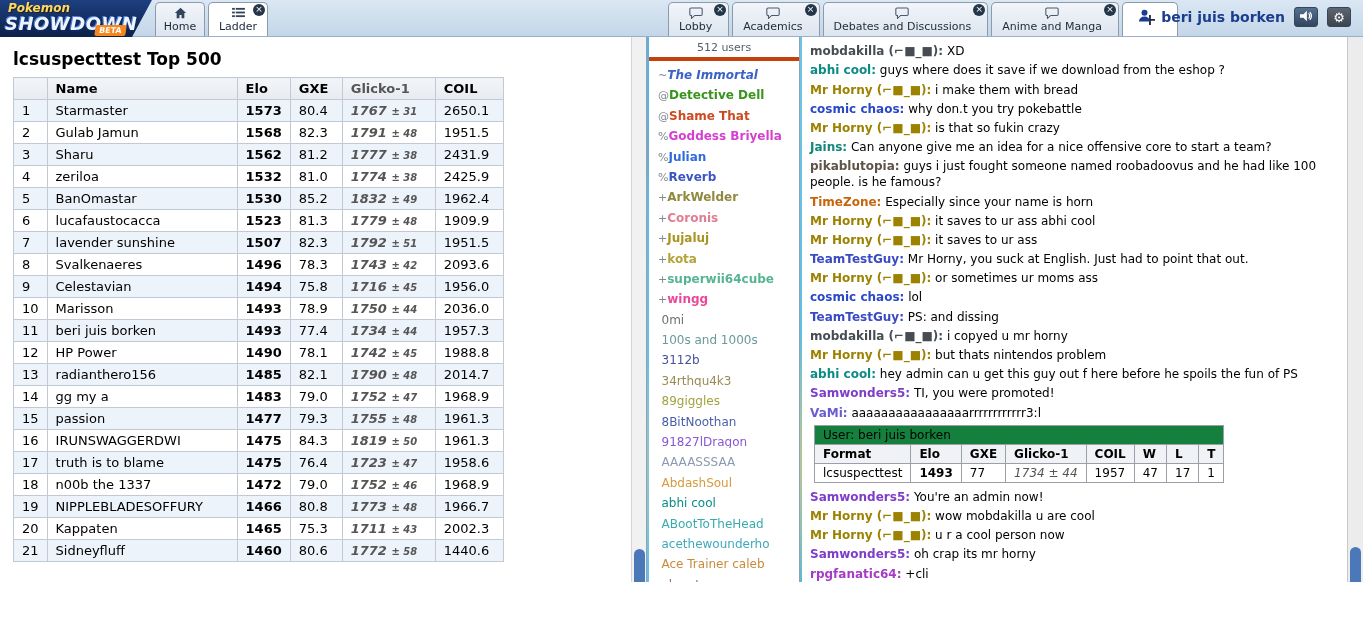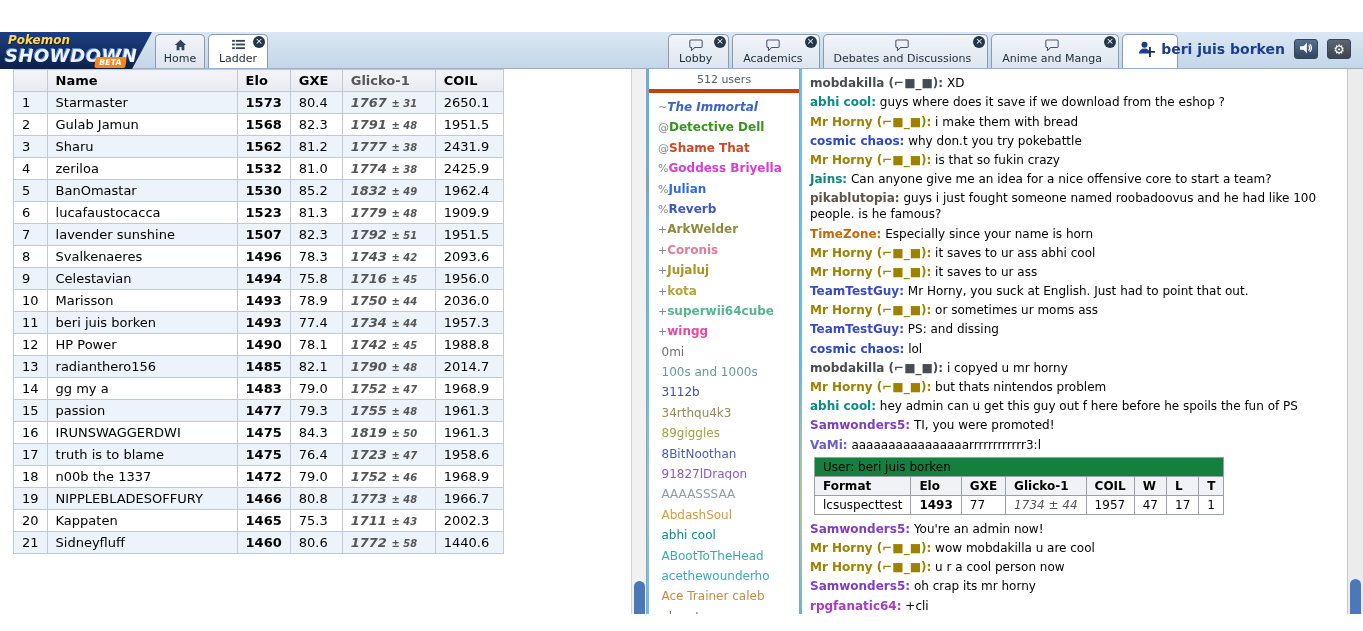--- a/index.html
+++ b/index.html
@@ -7,21 +7,21 @@
     font-family:"DejaVu Sans","Liberation Sans",sans-serif; font-size:12px; color:#000; }
   .screen { position:relative; width:1363px; height:582px; overflow:hidden;
     background:
       radial-gradient(circle at 39% 12%, rgba(246,150,40,.95), rgba(246,150,40,0) 9%),
       radial-gradient(circle at 43% 26%, rgba(226,70,40,.8), rgba(226,70,40,0) 8%),
       radial-gradient(circle at 55% 80%, rgba(250,205,100,.85), rgba(250,205,100,0) 16%),
       radial-gradient(circle at 93% 12%, rgba(25,60,145,.85), rgba(25,60,145,0) 22%),
       radial-gradient(circle at 99% 58%, rgba(125,225,205,.9), rgba(125,225,205,0) 26%),
       radial-gradient(circle at 8% 85%, rgba(255,255,255,.95), rgba(255,255,255,0) 22%),
       radial-gradient(circle at 25% 40%, rgba(255,255,255,.5), rgba(255,255,255,0) 18%),
-      linear-gradient(112deg,#8fc9ea,#4a9fd8 32%,#6cc4e8 52%,#3fb0d8 72%,#5bd0c6); margin-top: 32px; }
+      linear-gradient(112deg,#8fc9ea,#4a9fd8 32%,#6cc4e8 52%,#3fb0d8 72%,#5bd0c6); }
 
   
   .topbar { position:absolute; left:0; top:0; width:100%; height:37px;
     background:linear-gradient(#dbe7f3,#c3d6e8); border-bottom:1px solid #9ab0c8; }
   .logo { position:absolute; left:0; top:0; width:152px; height:37px;
     background:linear-gradient(#1d3f80,#0d2148);
     clip-path:polygon(0 0,100% 0,calc(100% - 20px) 100%,0 100%); z-index:3; }
   .logo-pokemon { position:absolute; left:8px; top:1px; color:#ffd95e; font-size:12px;
     font-weight:bold; font-style:italic; text-shadow:1px 1px 0 #222; }
   .logo-showdown { position:absolute; left:5px; top:13px; color:#eef4ff; font-size:18px;
@@ -206,20 +206,21 @@
             </svg>
         </span>
       </button>
       <button class="icon-btn gear">
         <span>⚙</span>
       </button>
     </div>
   </header>
 
   <section class="ladder-panel">
+    <h1 class="ladder-title">lcsuspecttest Top 500</h1>
     <table class="ladder">
       <thead>
         <tr>
           <th class="c-rank"></th>
           <th class="c-name">Name</th>
           <th class="c-elo">Elo</th>
           <th class="c-gxe">GXE</th>
           <th class="c-glicko">Glicko-1</th>
           <th class="c-coil">COIL</th>
         </tr>
@@ -442,22 +443,22 @@
           <div class="chat-msg"><strong class="chat-user" style="color: rgb(156, 130, 0);">Mr Horny (⌐■_■):</strong><span class="chat-text"> i make them with bread</span></div>
           <div class="chat-msg"><strong class="chat-user" style="color: rgb(43, 72, 201);">cosmic chaos:</strong><span class="chat-text"> why don.t you try pokebattle</span></div>
           <div class="chat-msg"><strong class="chat-user" style="color: rgb(156, 130, 0);">Mr Horny (⌐■_■):</strong><span class="chat-text"> is that so fukin crazy</span></div>
           <div class="chat-msg"><strong class="chat-user" style="color: rgb(18, 135, 123);">Jains:</strong><span class="chat-text"> Can anyone give me an idea for a nice offensive core to start a team?</span></div>
           <div class="chat-msg"><strong class="chat-user" style="color: rgb(95, 83, 71);">pikablutopia:</strong><span class="chat-text"> guys i just fought someone named roobadoovus and he had like 100 people. is he famous?</span></div>
           <div class="chat-msg"><strong class="chat-user" style="color: rgb(198, 102, 12);">TimeZone:</strong><span class="chat-text"> Especially since your name is horn</span></div>
           <div class="chat-msg"><strong class="chat-user" style="color: rgb(156, 130, 0);">Mr Horny (⌐■_■):</strong><span class="chat-text"> it saves to ur ass abhi cool</span></div>
           <div class="chat-msg"><strong class="chat-user" style="color: rgb(156, 130, 0);">Mr Horny (⌐■_■):</strong><span class="chat-text"> it saves to ur ass</span></div>
           <div class="chat-msg"><strong class="chat-user" style="color: rgb(58, 73, 196);">TeamTestGuy:</strong><span class="chat-text"> Mr Horny, you suck at English. Just had to point that out.</span></div>
           <div class="chat-msg"><strong class="chat-user" style="color: rgb(156, 130, 0);">Mr Horny (⌐■_■):</strong><span class="chat-text"> or sometimes ur moms ass</span></div>
+          <div class="chat-msg"><strong class="chat-user" style="color: rgb(43, 72, 201);">cosmic chaos:</strong><span class="chat-text"> lol</span></div>
           <div class="chat-msg"><strong class="chat-user" style="color: rgb(58, 73, 196);">TeamTestGuy:</strong><span class="chat-text"> PS: and dissing</span></div>
-          <div class="chat-msg"><strong class="chat-user" style="color: rgb(43, 72, 201);">cosmic chaos:</strong><span class="chat-text"> lol</span></div>
           <div class="chat-msg"><strong class="chat-user" style="color: rgb(70, 76, 82);">mobdakilla (⌐■_■):</strong><span class="chat-text"> i copyed u mr horny</span></div>
           <div class="chat-msg"><strong class="chat-user" style="color: rgb(156, 130, 0);">Mr Horny (⌐■_■):</strong><span class="chat-text"> but thats nintendos problem</span></div>
           <div class="chat-msg"><strong class="chat-user" style="color: rgb(11, 139, 133);">abhi cool:</strong><span class="chat-text"> hey admin can u get this guy out f here before he spoils the fun of PS</span></div>
           <div class="chat-msg"><strong class="chat-user" style="color: rgb(126, 62, 200);">Samwonders5:</strong><span class="chat-text"> TI, you were promoted!</span></div>
           <div class="chat-msg"><strong class="chat-user" style="color: rgb(106, 91, 208);">VaMi:</strong><span class="chat-text"> aaaaaaaaaaaaaaaarrrrrrrrrrrr3:l</span></div>
         </div>
 
       <table class="stats">
         <tbody>
         <tr class="stats-caption">

